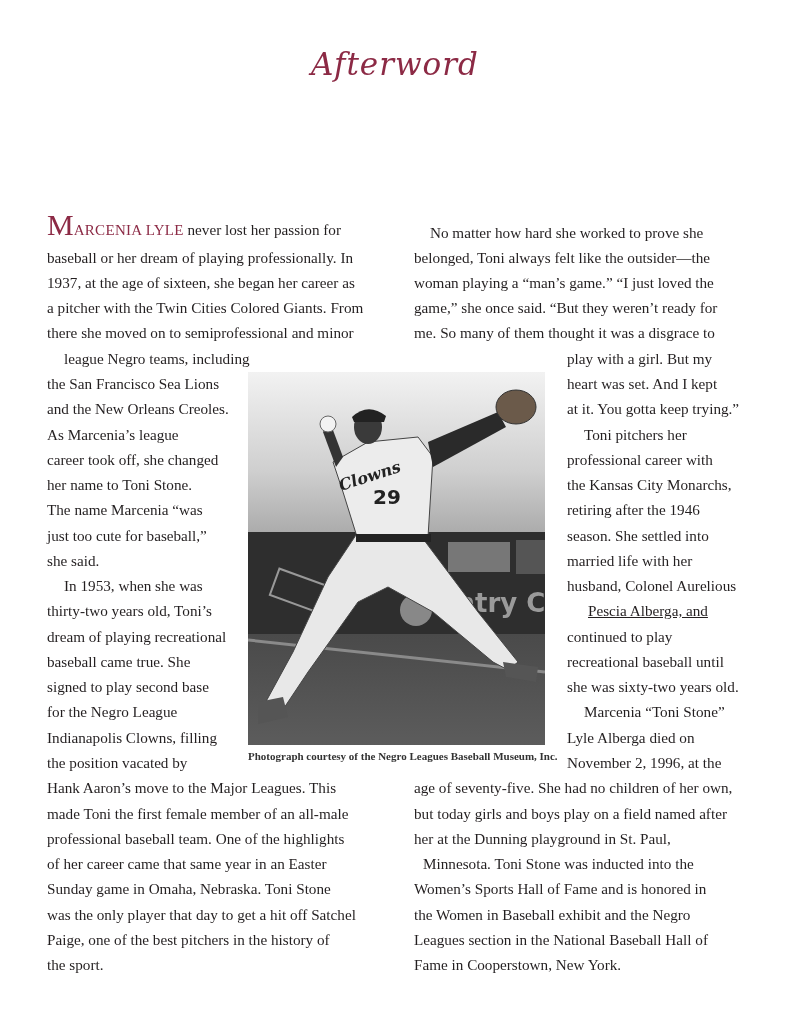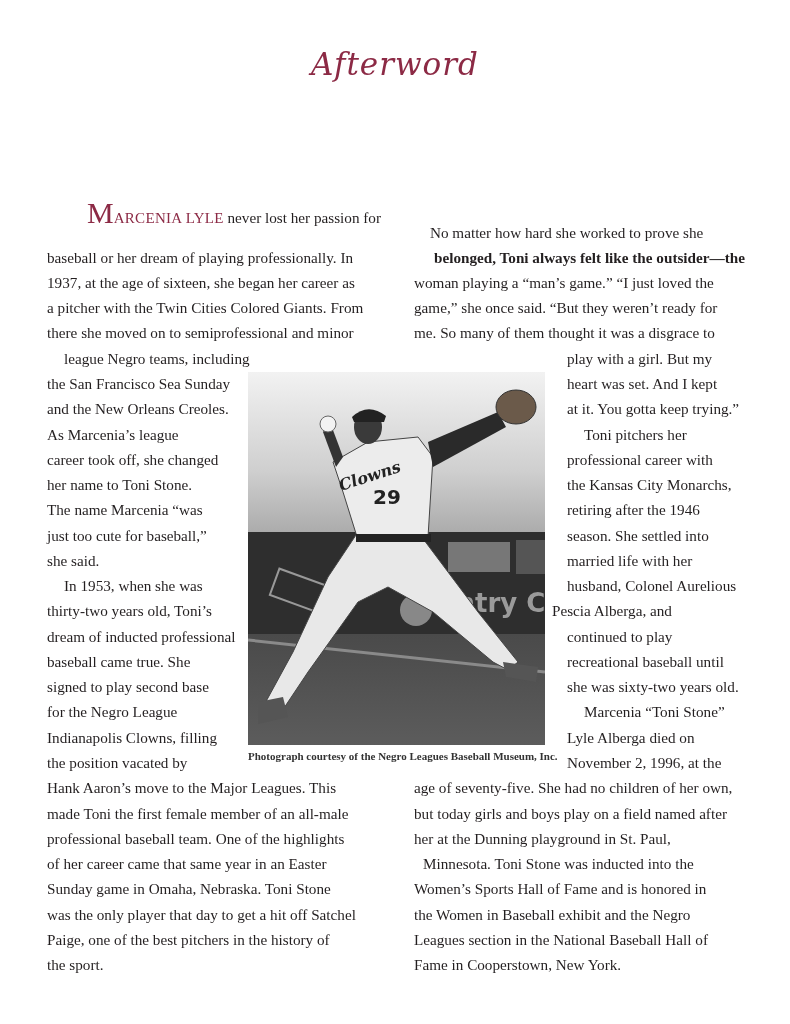--- a/index.html
+++ b/index.html
@@ -14,71 +14,71 @@
   .photo { position:absolute; left:248px; top:372px; width:297px; height:373px; overflow:hidden; background:#6e6e6e; }
   .caption { position:absolute; left:248px; top:750px; width:297px; text-align:center;
              font-size:11px; font-weight:bold; color:#333; white-space:nowrap; }
 </style>
 </head>
 <body>
 
 <div class="title">Afterword</div>
 
 <div>
-  <div class="line" style="left:47px;top:200px;margin-left:40px;">
+  <div class="line" style="left:47px;top:212px;">
     <span class="dropcap">M</span><span class="smallcaps">ARCENIA LYLE</span><span> never lost her passion for</span>
   </div>
   <div class="line" style="left:47px;top:245px;">baseball or her dream of playing professionally. In</div>
   <div class="line" style="left:47px;top:270px;">1937, at the age of sixteen, she began her career as</div>
   <div class="line" style="left:47px;top:295px;">a pitcher with the Twin Cities Colored Giants. From</div>
   <div class="line" style="left:47px;top:320px;">there she moved on to semiprofessional and minor</div>
   <div class="line" style="left:64px;top:346px;">league Negro teams, including</div>
-  <div class="line" style="left:47px;top:371px;">the San Francisco Sea Sunday</div>
+  <div class="line" style="left:47px;top:371px;">the San Francisco Sea Lions</div>
   <div class="line" style="left:47px;top:396px;">and the New Orleans Creoles.</div>
   <div class="line" style="left:47px;top:422px;">As Marcenia’s league</div>
   <div class="line" style="left:47px;top:447px;">career took off, she changed</div>
   <div class="line" style="left:47px;top:472px;">her name to Toni Stone.</div>
   <div class="line" style="left:47px;top:497px;">The name Marcenia “was</div>
   <div class="line" style="left:47px;top:523px;">just too cute for baseball,”</div>
   <div class="line" style="left:47px;top:548px;">she said.</div>
   <div class="line" style="left:64px;top:573px;">In 1953, when she was</div>
   <div class="line" style="left:47px;top:598px;">thirty-two years old, Toni’s</div>
-  <div class="line" style="left:47px;top:624px;">dream of inducted professional</div>
+  <div class="line" style="left:47px;top:624px;">dream of playing recreational</div>
   <div class="line" style="left:47px;top:649px;">baseball came true. She</div>
   <div class="line" style="left:47px;top:674px;">signed to play second base</div>
   <div class="line" style="left:47px;top:699px;">for the Negro League</div>
   <div class="line" style="left:47px;top:725px;">Indianapolis Clowns, filling</div>
   <div class="line" style="left:47px;top:750px;">the position vacated by</div>
   <div class="line" style="left:47px;top:775px;">Hank Aaron’s move to the Major Leagues. This</div>
   <div class="line" style="left:47px;top:801px;">made Toni the first female member of an all-male</div>
   <div class="line" style="left:47px;top:826px;">professional baseball team. One of the highlights</div>
   <div class="line" style="left:47px;top:851px;">of her career came that same year in an Easter</div>
   <div class="line" style="left:47px;top:876px;">Sunday game in Omaha, Nebraska. Toni Stone</div>
   <div class="line" style="left:47px;top:902px;">was the only player that day to get a hit off Satchel</div>
   <div class="line" style="left:47px;top:927px;">Paige, one of the best pitchers in the history of</div>
   <div class="line" style="left:47px;top:952px;">the sport.</div>
 </div>
 
 <div>
   <div class="line" style="left:430px;top:220px;">No matter how hard she worked to prove she</div>
-  <div class="line" style="left:434px;top:245px;font-weight:bold;">belonged, Toni always felt like the outsider—the</div>
+  <div class="line" style="left:414px;top:245px;">belonged, Toni always felt like the outsider—the</div>
   <div class="line" style="left:414px;top:270px;">woman playing a “man’s game.” “I just loved the</div>
   <div class="line" style="left:414px;top:295px;">game,” she once said. “But they weren’t ready for</div>
   <div class="line" style="left:414px;top:320px;">me. So many of them thought it was a disgrace to</div>
   <div class="line" style="left:567px;top:346px;">play with a girl. But my</div>
   <div class="line" style="left:567px;top:371px;">heart was set. And I kept</div>
   <div class="line" style="left:567px;top:396px;">at it. You gotta keep trying.”</div>
   <div class="line" style="left:584px;top:422px;">Toni pitchers her</div>
   <div class="line" style="left:567px;top:447px;">professional career with</div>
   <div class="line" style="left:567px;top:472px;">the Kansas City Monarchs,</div>
   <div class="line" style="left:567px;top:497px;">retiring after the 1946</div>
   <div class="line" style="left:567px;top:523px;">season. She settled into</div>
   <div class="line" style="left:567px;top:548px;">married life with her</div>
   <div class="line" style="left:567px;top:573px;">husband, Colonel Aurelious</div>
-  <div class="line" style="left:552px;top:598px;">Pescia Alberga, and</div>
+  <div class="line" style="left:588px;top:598px;text-decoration:underline;">Pescia Alberga, and</div>
   <div class="line" style="left:567px;top:624px;">continued to play</div>
   <div class="line" style="left:567px;top:649px;">recreational baseball until</div>
   <div class="line" style="left:567px;top:674px;">she was sixty-two years old.</div>
   <div class="line" style="left:584px;top:699px;">Marcenia “Toni Stone”</div>
   <div class="line" style="left:567px;top:725px;">Lyle Alberga died on</div>
   <div class="line" style="left:567px;top:750px;">November 2, 1996, at the</div>
   <div class="line" style="left:414px;top:775px;">age of seventy-five. She had no children of her own,</div>
   <div class="line" style="left:414px;top:801px;">but today girls and boys play on a field named after</div>
   <div class="line" style="left:414px;top:826px;">her at the Dunning playground in St. Paul,</div>
   <div class="line" style="left:423px;top:851px;">Minnesota. Toni Stone was inducted into the</div>

